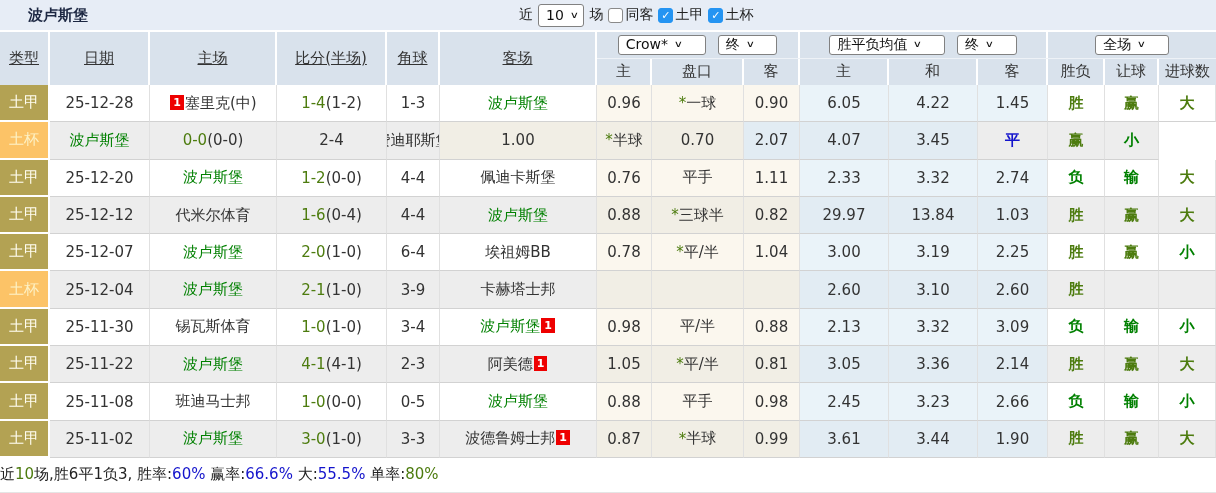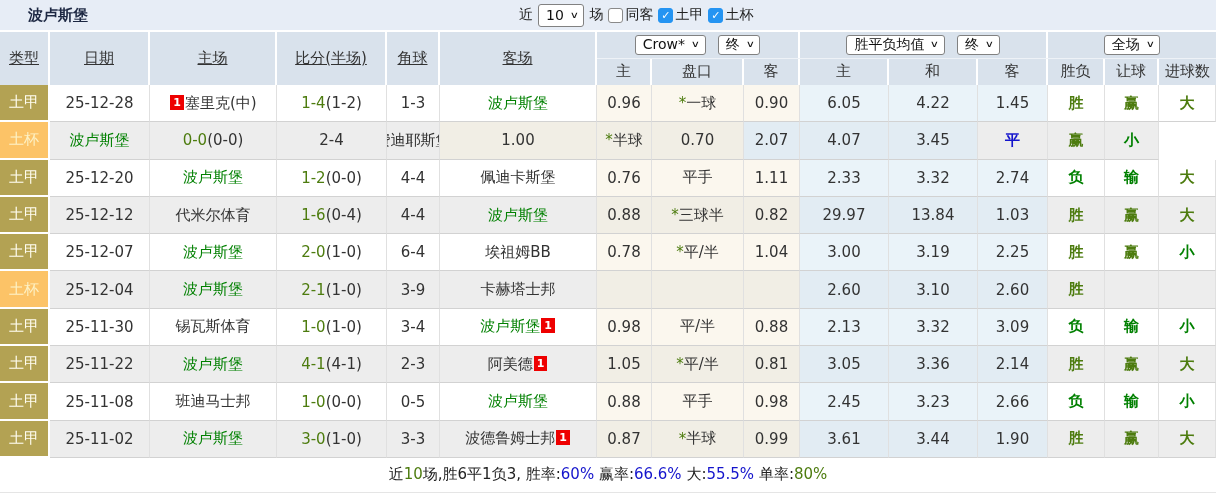--- a/index.html
+++ b/index.html
@@ -25,21 +25,21 @@
     font-size:11px; font-weight:bold; color:transparent; line-height:1;
   }
   .cb.checked { background:#2494f2; border-color:#2494f2; color:#fff; }
   .filter { display:inline-flex; align-items:center; gap:2px; }
   
   .thead { display:flex; height:55px; background:#d9e2ec; border-top:2px solid #fff; color:#333; }
   .th { display:flex; align-items:center; justify-content:center; border-right:2px solid #fff; height:100%; font-size:15px;text-decoration:underline; }
   .righthead { display:flex; flex-direction:column; }
   .drow { height:27px; display:flex; border-bottom:1px solid #eef2f7; }
   .dgroup { display:flex; align-items:center; justify-content:center; gap:12px; border-right:2px solid #fff; }
-  .dgroup .fsel { padding:0 6px 1px 7px; line-height:17px; }
+  .dgroup .fsel { padding:0 23px 1px 7px; line-height:17px; }
   .srow { height:27px; display:flex; }
   .sh { display:flex; align-items:center; justify-content:center; border-right:2px solid #fff; font-size:15px; }
   
   .row { display:grid; grid-template-columns:50px 100px 127px 110px 53px 157px 55px 92px 56px 89px 89px 70px 57px 54px 57px; height:37.3px; }
   .cell {
     display:flex; align-items:center; justify-content:center;
     border-right:1px solid #e0e0e0; border-bottom:1px solid #d2d2d2;
     overflow:hidden; white-space:nowrap; font-size:15px;
   }
   .cell.plain { background:#fff; }
@@ -53,21 +53,21 @@
   .type-orange { background:#fcc367; color:#fdf2c6; }
   .t-red { color:#4d7c0f; }
   .t-green { color:#008000; }
   .t-blue { color:#1414cc; }
   .bold { font-weight:bold; }
   .rc {
     display:inline-block; background:#ee0000; color:#fff; font-size:11px; font-weight:bold;
     line-height:15px; padding:0 3px; margin:0 1px; position:relative; top:-1px;
   }
   
-  .summary { height:35px; display:flex; align-items:center; justify-content:center; background:#fff; font-size:15px; color:#222; border-bottom:1px solid #e5e5e5; }
+  .summary { height:35px; display:flex; align-items:center; justify-content:flex-start; background:#fff; font-size:15px; color:#222; border-bottom:1px solid #e5e5e5; }
 </style>
 </head>
 <body>
 
 <div class="app">
 
   <div class="topbar">
     <span class="title">波卢斯堡</span>
     <div class="controls">
       <span>近</span>

